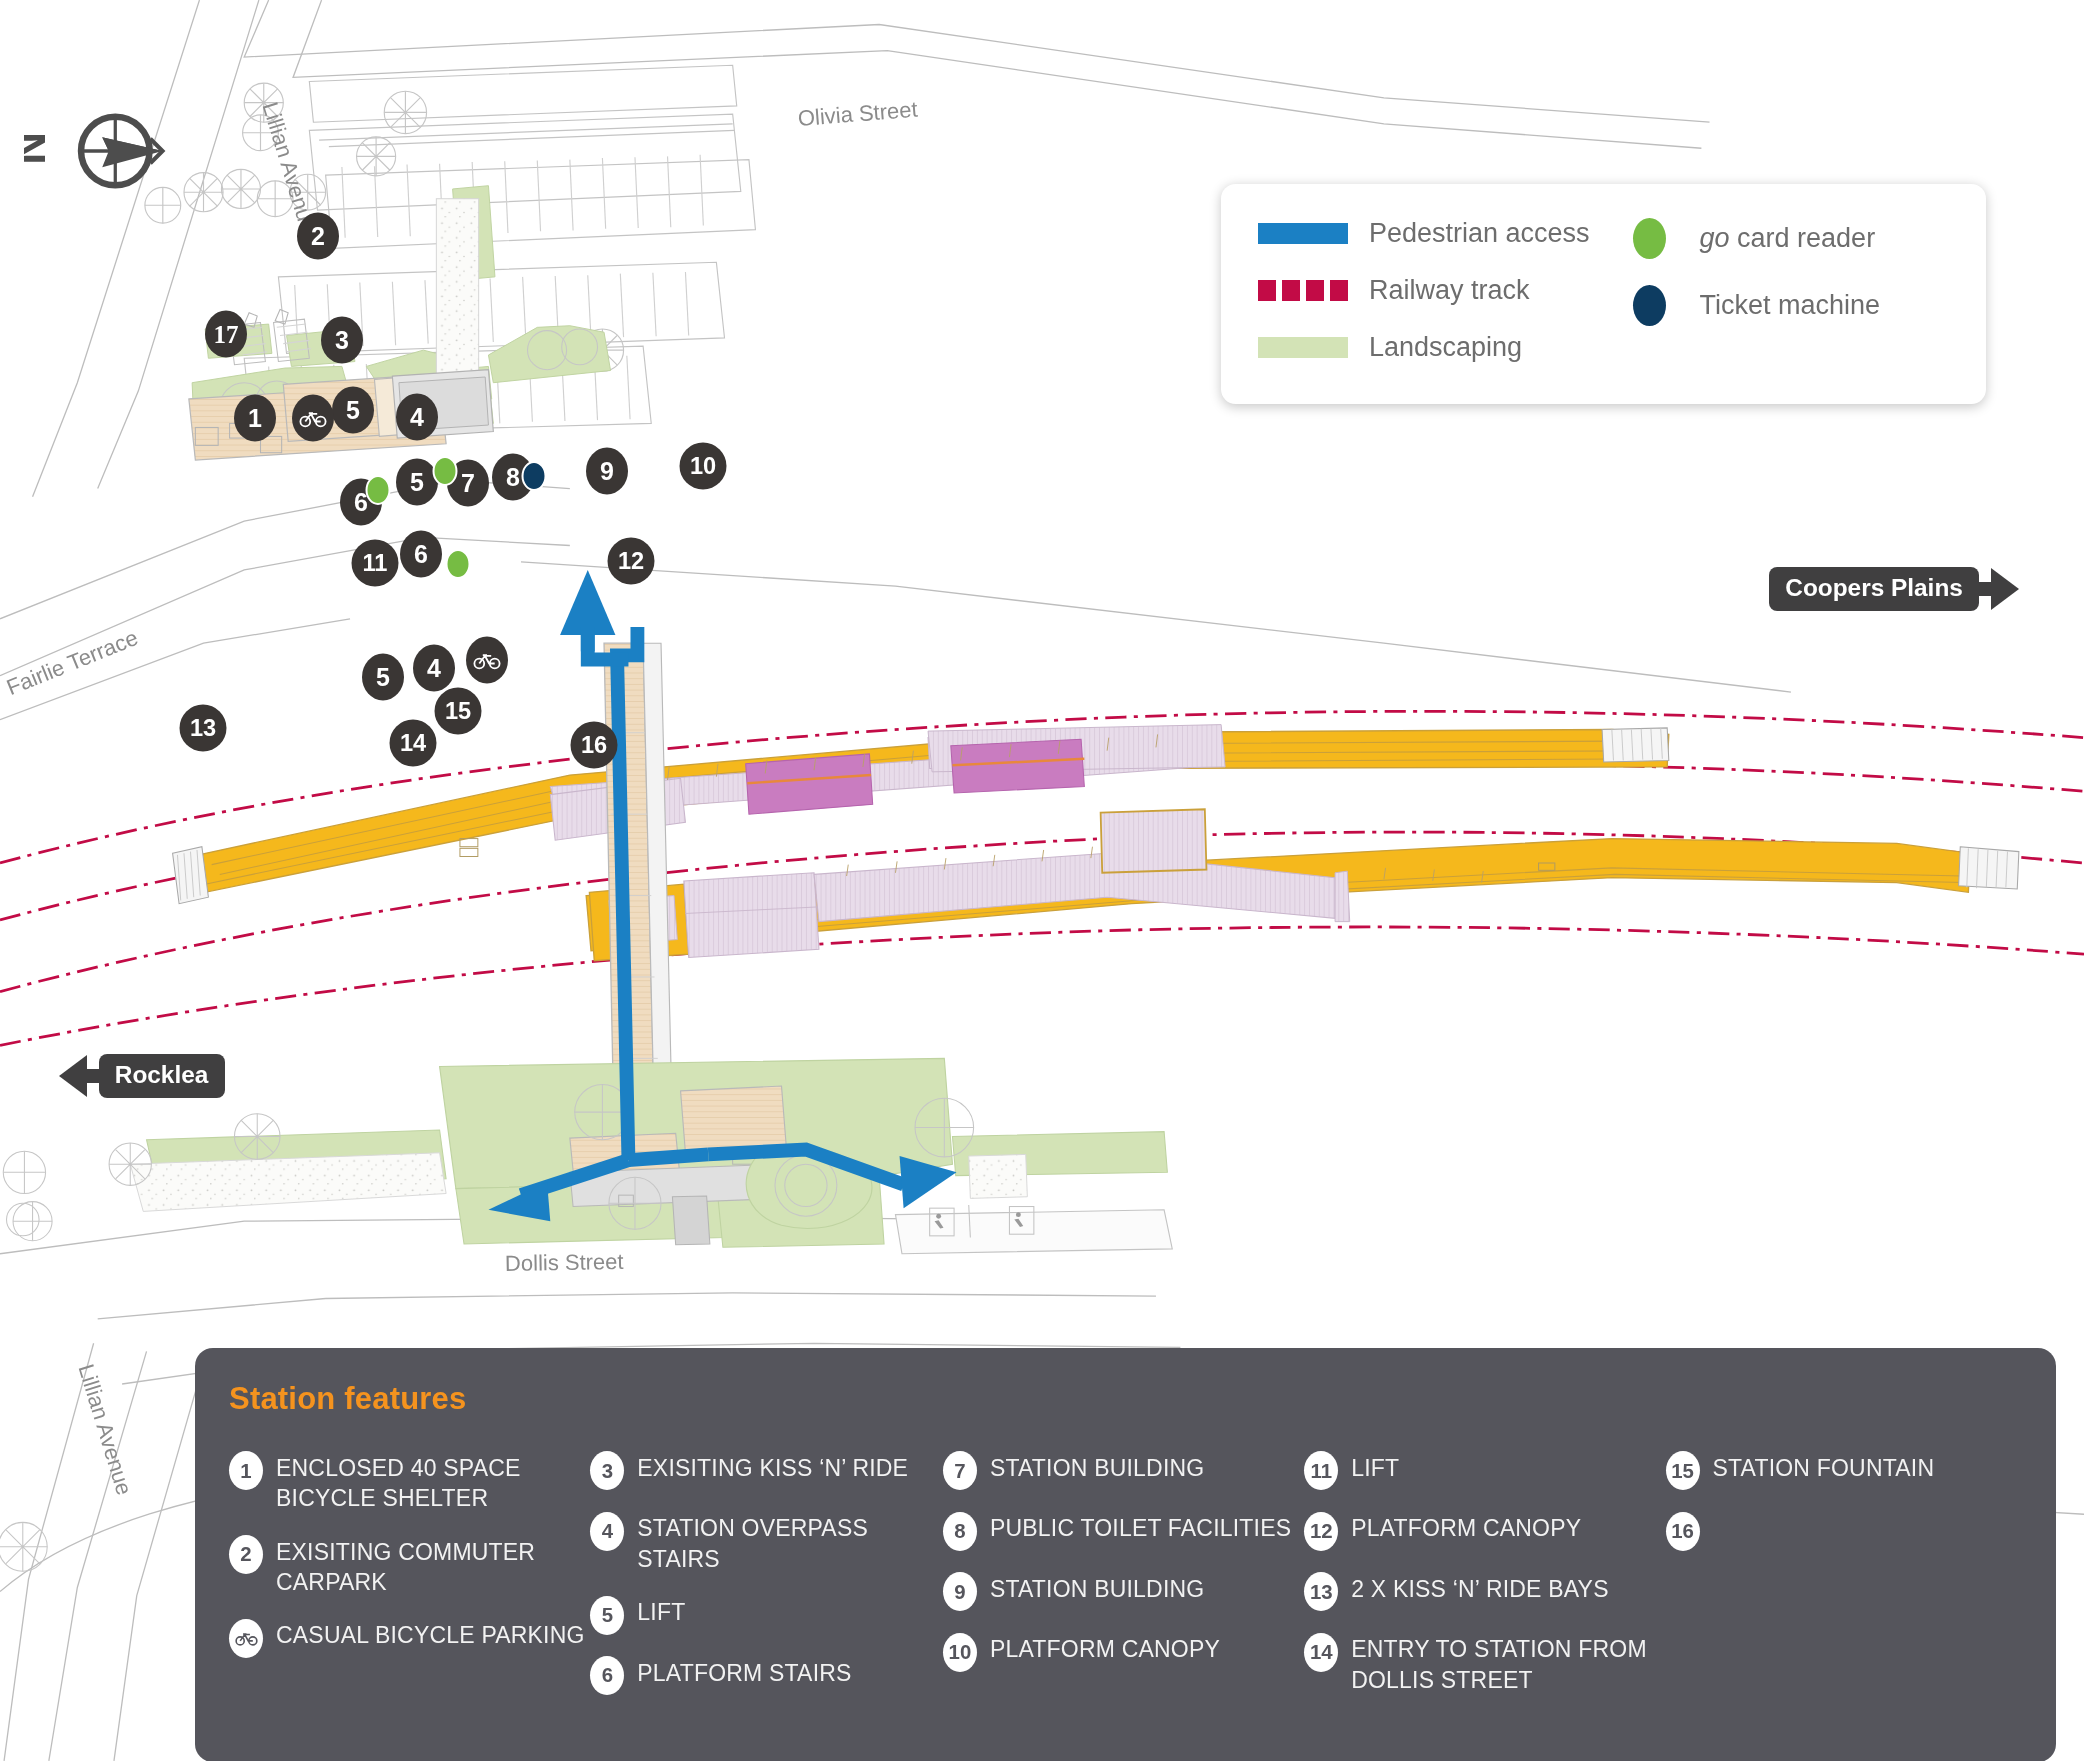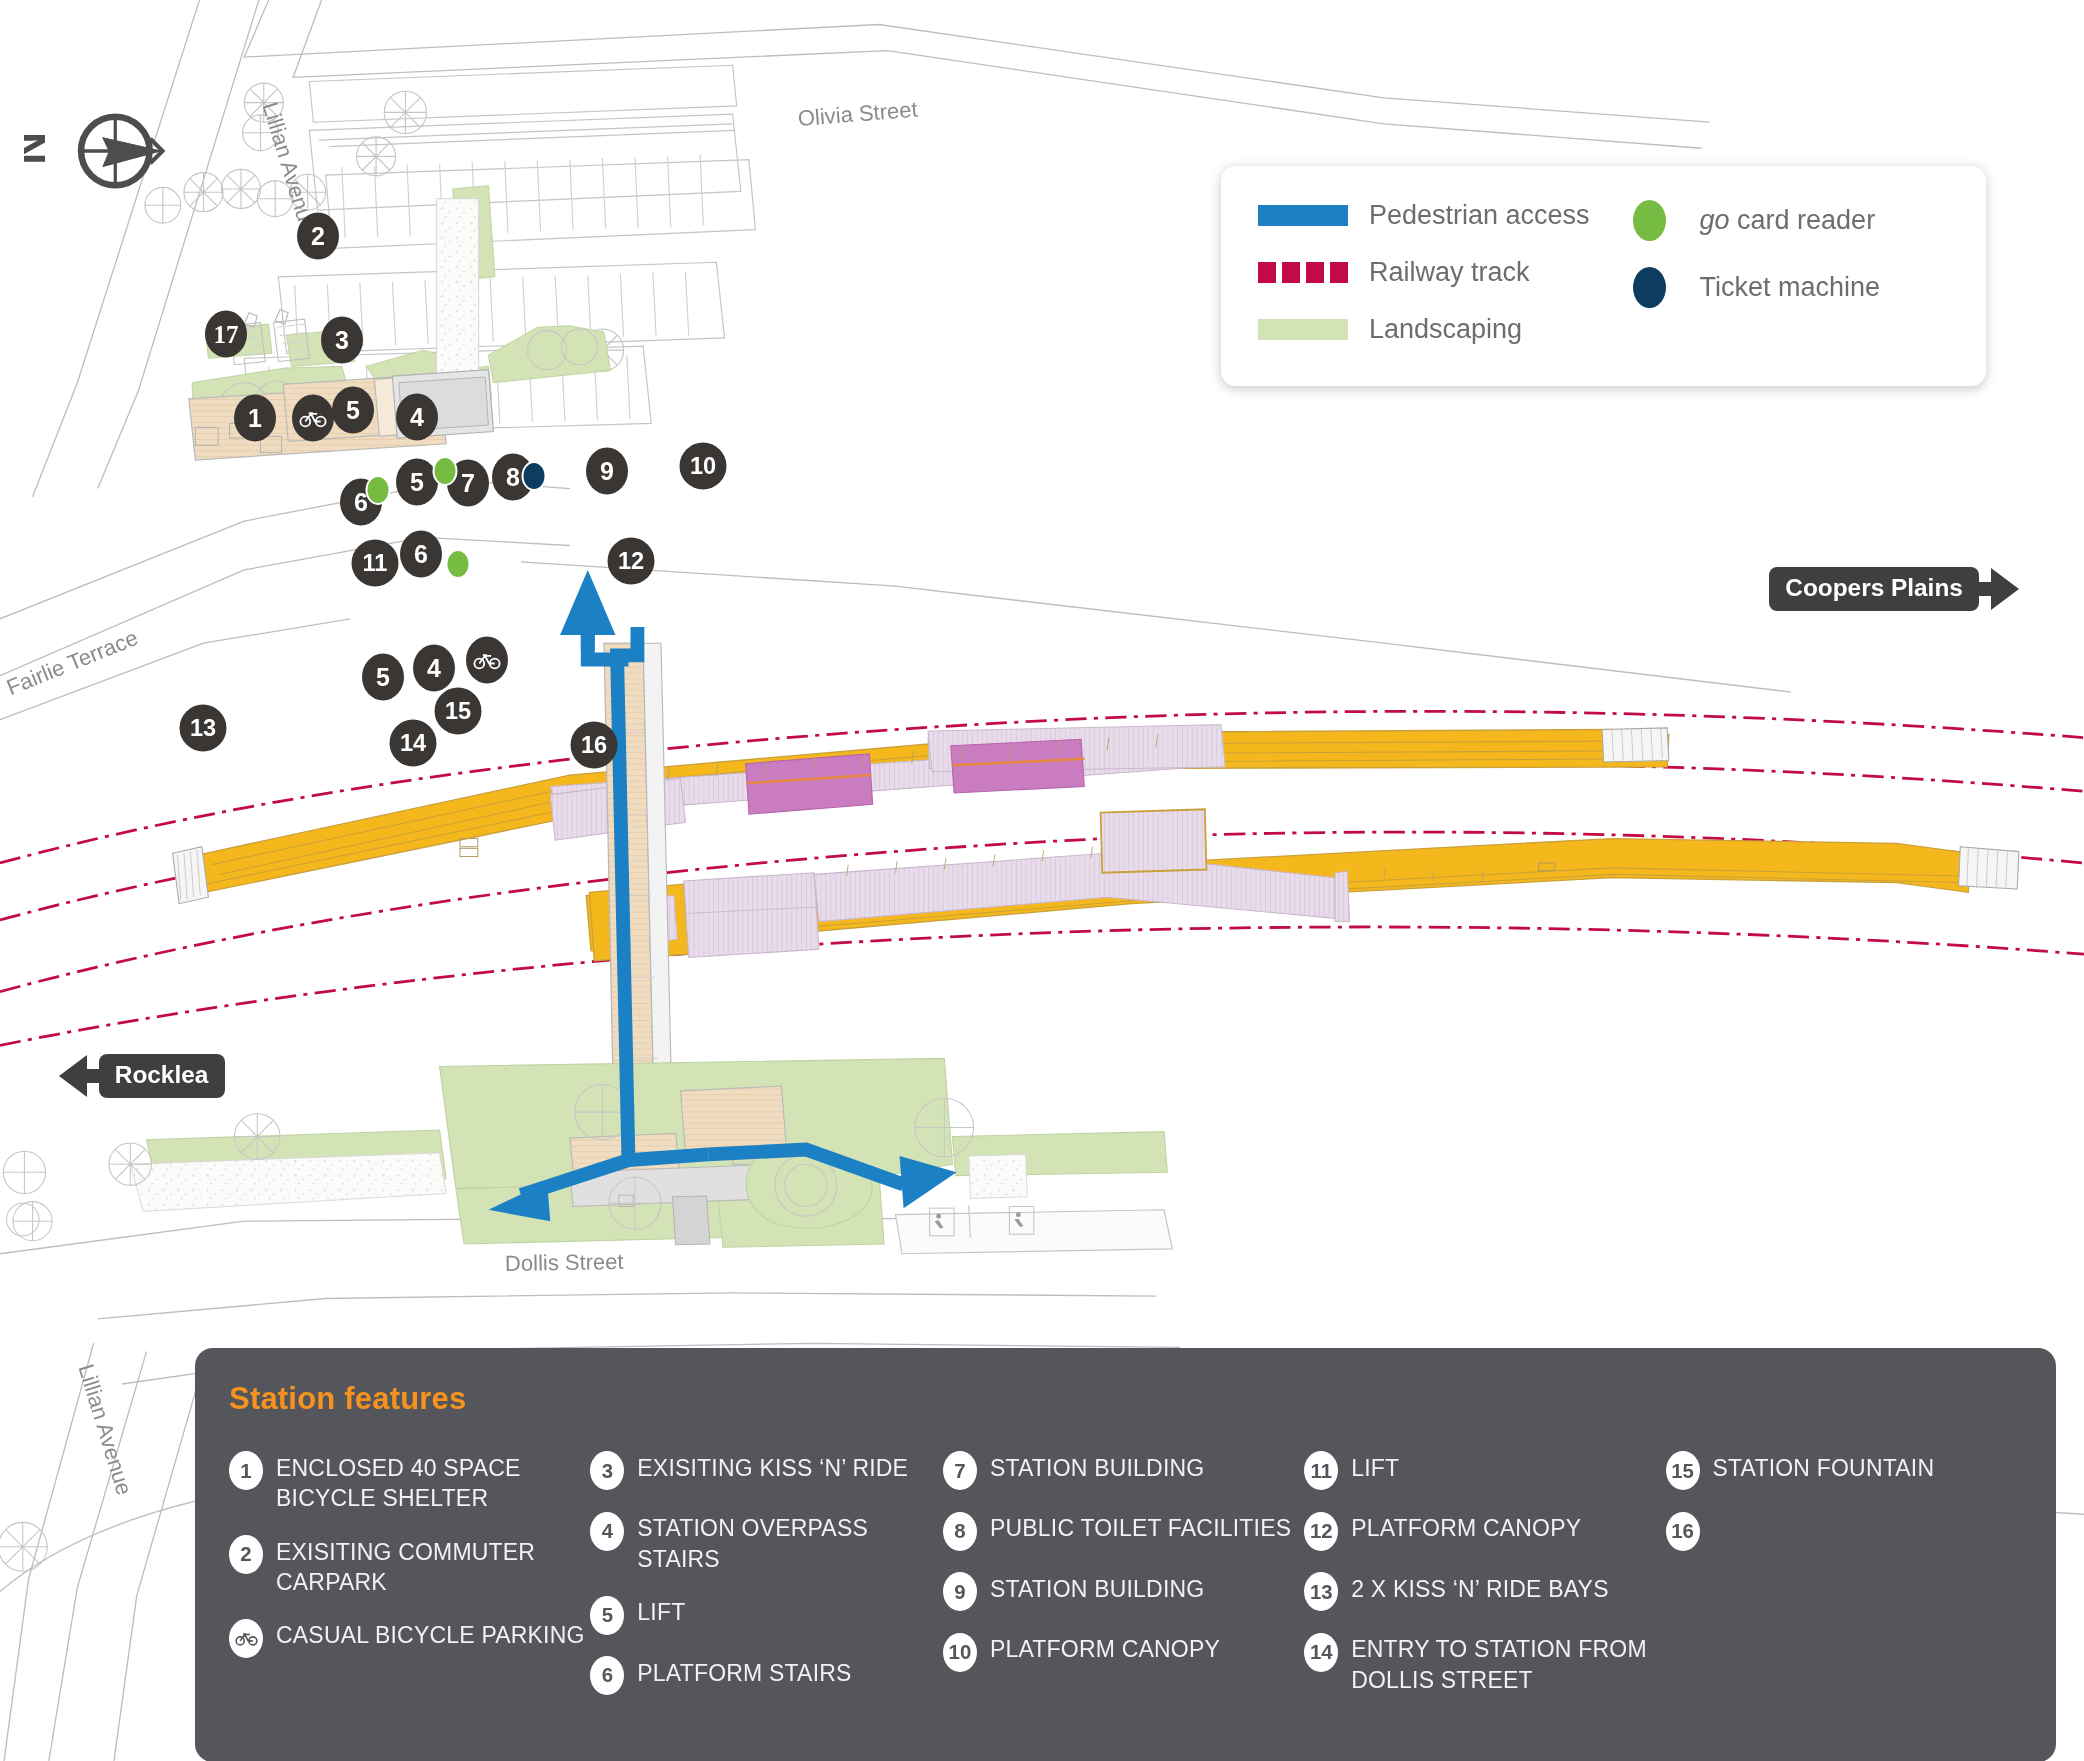--- a/index.html
+++ b/index.html
@@ -60,21 +60,21 @@
     border-top:21px solid transparent;border-bottom:21px solid transparent;
     border-right:28px solid #403f40;margin-right:-1.6px;
   }
   .dirsign.left .stem{width:14.7px;height:14.7px;background:#403f40;margin-right:-1.6px;}
 
   
   .compass{position:absolute;left:24.4px;top:106px;width:163px;height:90px;z-index:60;}
 
   
   .legend{
-    position:absolute;left:1221px;top:166px;width:765px;height:220px;
+    position:absolute;left:1221px;top:184px;width:765px;height:220px;
     background:#fff;border-radius:14.7px;
     box-shadow:0 2.4px 11.4px rgba(0,0,0,.22);
     z-index:70;
     display:grid;grid-template-columns:1fr 1fr;
     padding:34px 37px;box-sizing:border-box;
   }
   .legcol{display:flex;flex-direction:column;gap:26px;}
   .legrow{display:flex;align-items:center;gap:21px;}
   .sw{width:90px;height:21px;flex:0 0 auto;}
   .sw.ped{background:#1b80c4;}

